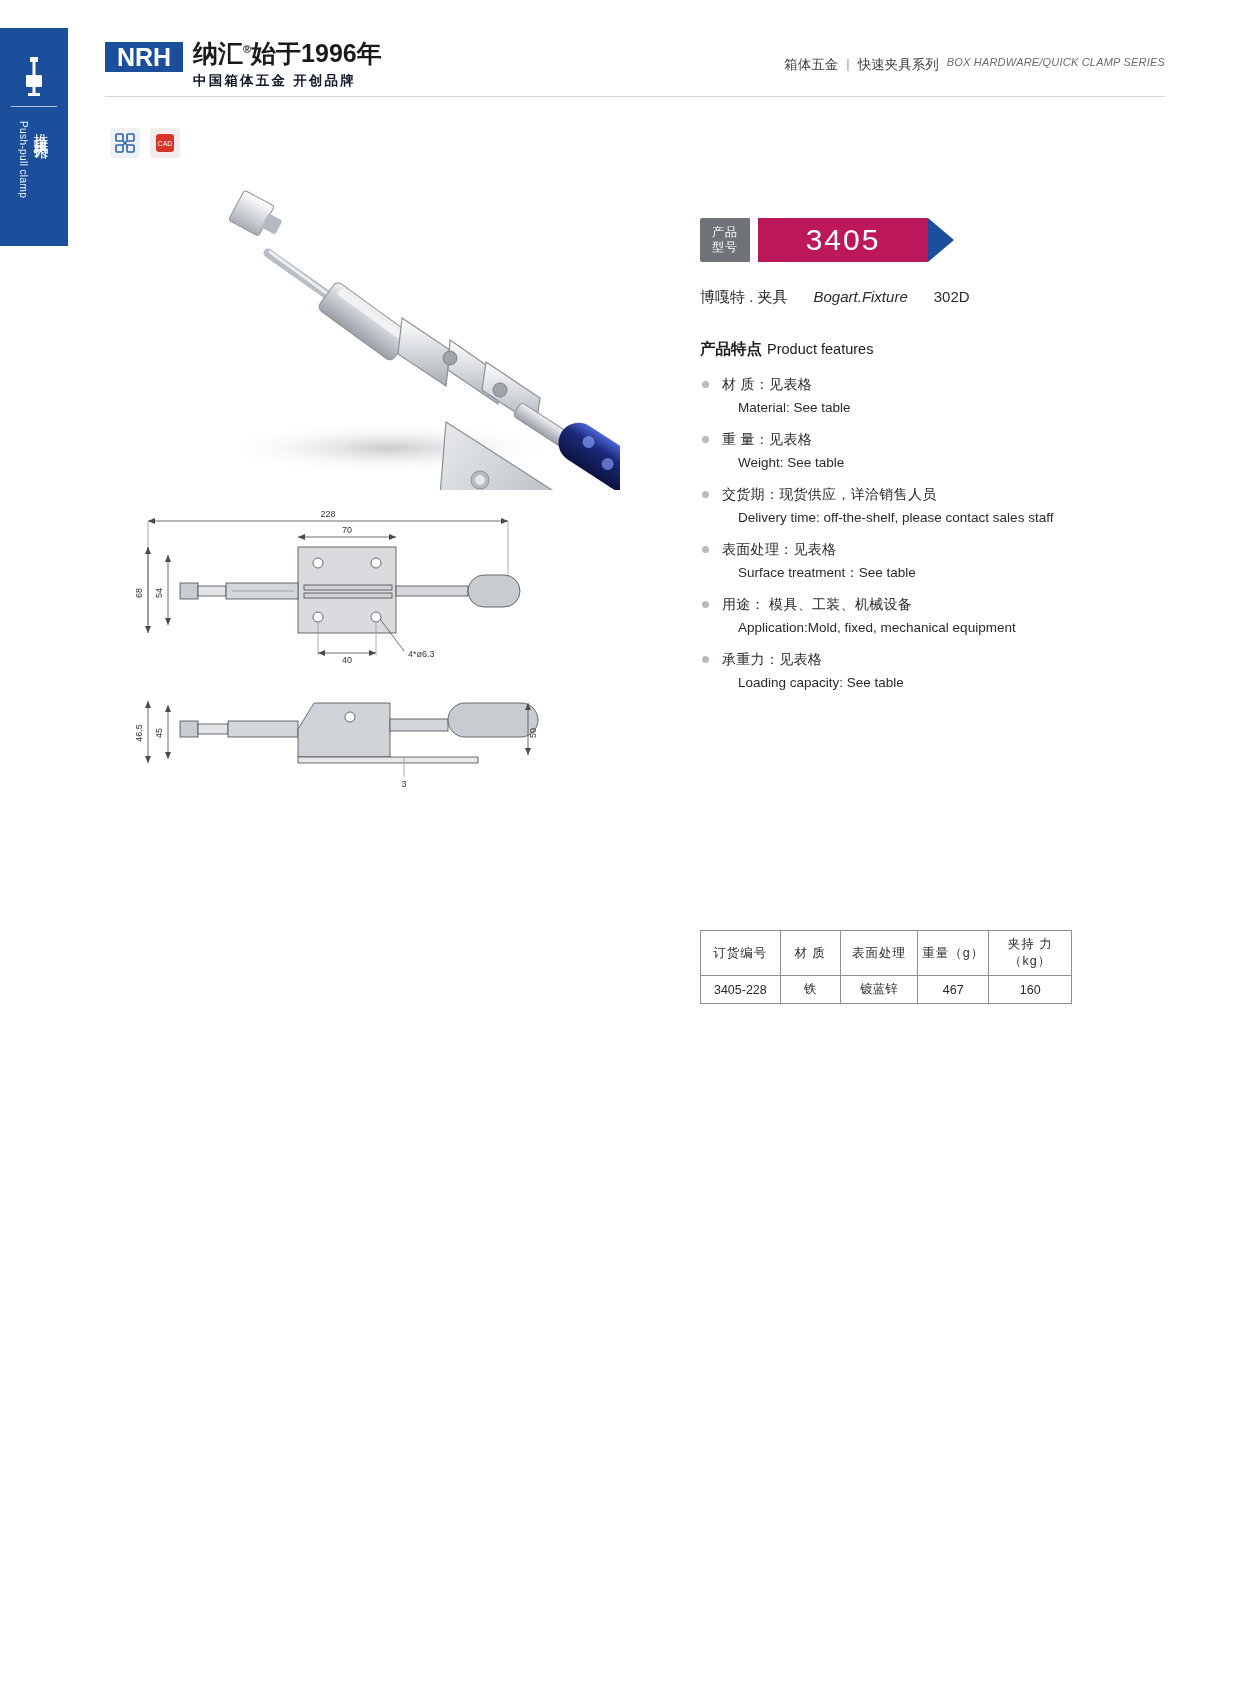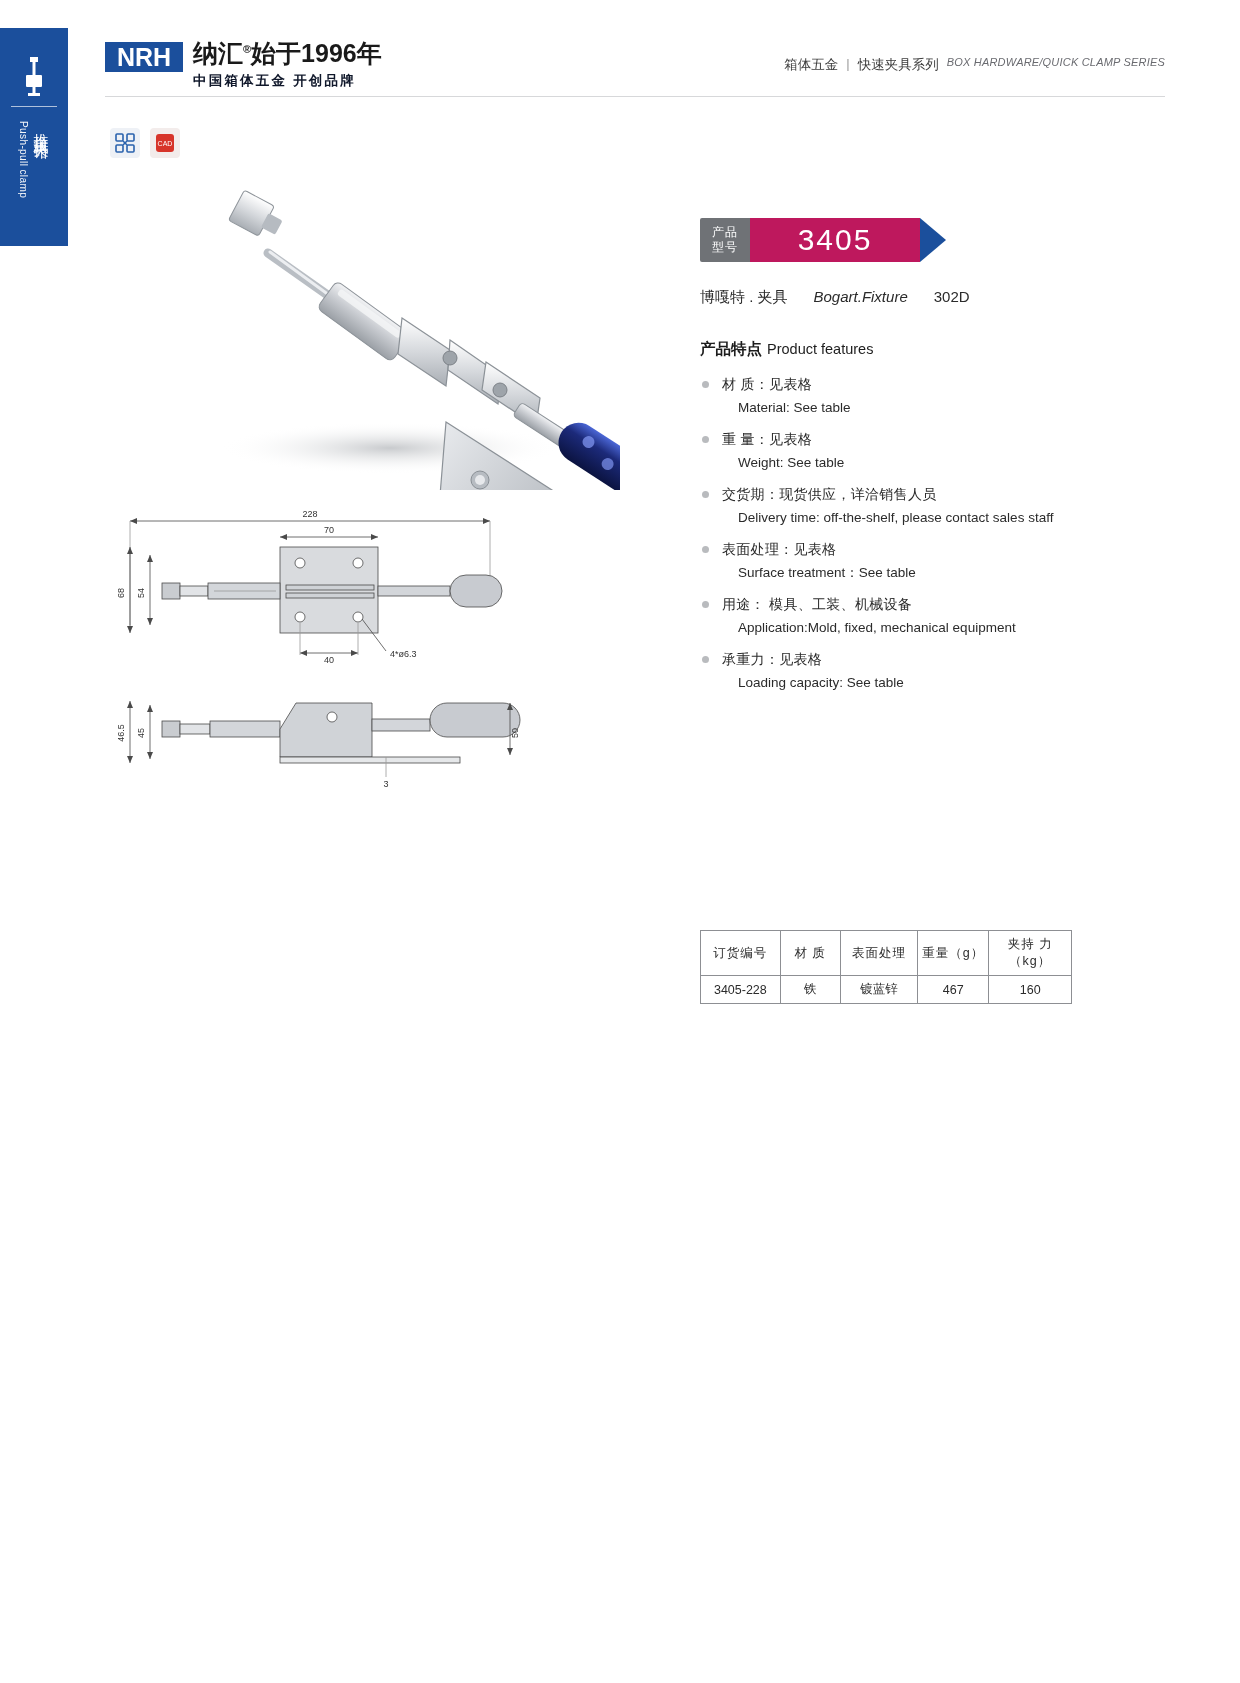--- a/index.html
+++ b/index.html
@@ -170,38 +170,39 @@
     position: absolute;
     left: 150px;
     top: 190px;
     width: 470px;
     height: 300px;
   }
 
   
   .drawing {
     position: absolute;
-    left: 110px;
+    left: 128px;
     top: 505px;
     width: 430px;
     height: 290px;
   }
 
   
   .right-panel {
     position: absolute;
     left: 700px;
     top: 218px;
     width: 390px;
   }
   .model-row {
     position: relative;
     height: 44px;
     display: flex;
     align-items: stretch;
+    gap: 8px;
   }
   .model-label {
     width: 50px;
     background: #6f7276;
     color: #ffffff;
     font-size: 12px;
     line-height: 15px;
     display: flex;
     flex-direction: column;
     align-items: center;

